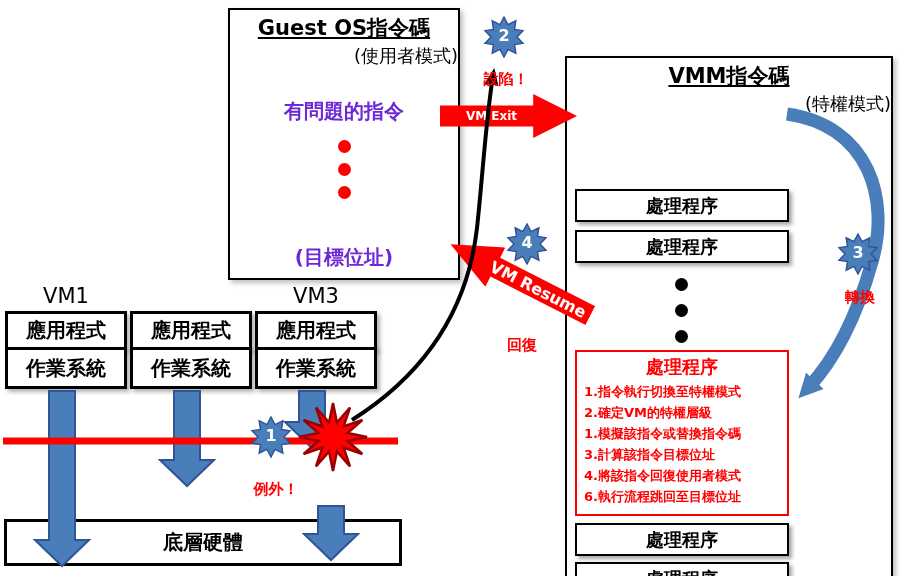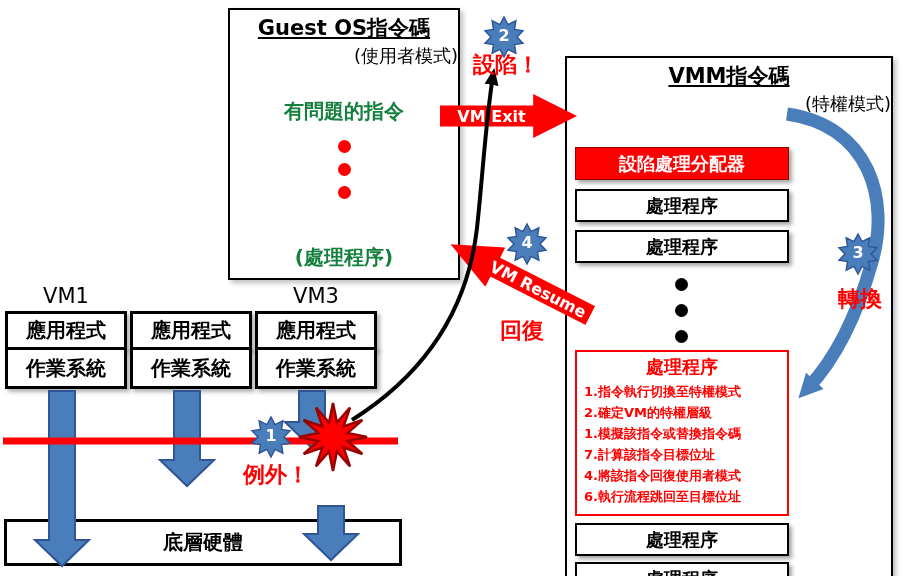--- a/index.html
+++ b/index.html
@@ -9,21 +9,21 @@
   }
   .frame-box {
     position:absolute; background:#fff; border:2.5px solid #000; z-index:1;
     box-shadow:3px 3px 5px rgba(0,0,0,.25);
   }
   .box-title {
     position:absolute; left:0; right:0; text-align:center;
     font-weight:bold; font-size:21px; text-decoration:underline; white-space:nowrap;
   }
   .box-sub { position:absolute; left:0; right:0; text-align:right; font-size:18px; white-space:nowrap; }
-  .red-center { position:absolute; left:0; right:0; text-align:center; color:#15803d; font-weight:bold; font-size:20px; white-space:nowrap; }
+  .red-center { position:absolute; left:0; right:0; text-align:center; color:#6d28d9; font-weight:bold; font-size:20px; white-space:nowrap; }
   .gdot { position:absolute; left:calc(50% - 6.5px); width:13px; height:13px; border-radius:50%; background:#ff0000; }
   .vdot { position:absolute; left:108px; width:13px; height:13px; border-radius:50%; background:#000; }
   .inner-cell {
     position:absolute; left:8px; width:214px; height:33px; background:#fff;
     border:2px solid #000; box-sizing:border-box; display:flex; align-items:center; justify-content:center;
     font-weight:bold; font-size:18px; box-shadow:3px 3px 4px rgba(0,0,0,.35); white-space:nowrap;
   }
   .dispatcher {
     position:absolute; left:8px; width:214px; height:33px; background:#ff0000;
     border:1.5px solid #990000; box-sizing:border-box; display:flex; align-items:center; justify-content:center;
@@ -39,36 +39,36 @@
   .vm-cell {
     position:absolute; width:122px; height:39px; background:#fff; border:3px solid #000; box-sizing:border-box;
     display:flex; align-items:center; justify-content:center; font-size:20px; font-weight:600; z-index:1;
     box-shadow:3px 3px 4px rgba(0,0,0,.3); white-space:nowrap;
   }
   .flow-arrow {
     position:absolute; display:flex; align-items:center; justify-content:center;
     color:#fff; font-weight:bold; z-index:3; background:#ff0000; box-sizing:border-box;
   }
   #vm-exit {
-    left:440px; top:94px; width:137px; height:44px; font-size:16px; padding-right:34px;
+    left:440px; top:94px; width:137px; height:44px; font-size:12px; padding-right:34px;
     clip-path:polygon(0 26%, 68% 26%, 68% 0, 100% 50%, 68% 100%, 68% 74%, 0 74%);
   }
   #vm-resume {
     left:442px; top:258px; width:157px; height:44px; font-size:16px; padding-left:40px;
     transform:rotate(27deg);
     clip-path:polygon(100% 26%, 32% 26%, 32% 0, 0 50%, 32% 100%, 32% 74%, 100% 74%);
   }
   #overlay { position:absolute; left:0; top:0; z-index:5; pointer-events:none; }
   .badge-num {
     position:absolute; width:24px; height:24px; line-height:24px; text-align:center;
     color:#fff; font-weight:bold; font-size:16px; z-index:6;
   }
   .red-label {
-    position:absolute; color:#ff0000; font-weight:bold; font-size:22px; text-align:center;
-    z-index:6; white-space:nowrap;
+    position:absolute; color:#ff0000; font-weight:bold; font-size:15px; text-align:center;
+    z-index:6; white-space:nowrap;margin-top:20px;
   }
   .gray-bar {
     position:absolute; left:4px; top:487px; width:398px; height:33px; background:#7f7f7f;
     border:1.5px solid #3f3f3f; box-sizing:border-box; z-index:1;
     display:flex; align-items:center; justify-content:center; font-size:20px; font-weight:bold; color:#000;
   }
   .hw-box {
     position:absolute; left:4px; top:519px; width:398px; height:47px; background:#fff;
     border:3px solid #000; box-sizing:border-box; z-index:1;
     display:flex; align-items:center; justify-content:center; font-size:20px; font-weight:600;
@@ -79,38 +79,37 @@
 
 <div id="canvas">
 
   <div class="frame-box" style="left:228px; top:8px; width:228px; height:268px;">
     <div class="box-title" style="top:4px">Guest OS指令碼</div>
     <div class="box-sub" style="top:34px">(使用者模式)</div>
     <div class="red-center" style="top:88px">有問題的指令</div>
     <div class="gdot" style="top:130px"></div>
     <div class="gdot" style="top:153px"></div>
     <div class="gdot" style="top:176px"></div>
-    <div class="red-center" style="top:234px">(處理程序)</div>
+    <div class="red-center" style="top:234px">(目標位址)</div>
   </div>
 
   <div class="frame-box" style="left:565px; top:8px; width:324px; height:546px;margin-top:48px;">
     <div class="box-title" style="top:4px">VMM指令碼</div>
     <div class="box-sub" style="top:34px">(特權模式)</div>
-    <div class="dispatcher" style="top:89px">設陷處理分配器</div>
     <div class="inner-cell" style="top:131px">處理程序</div>
     <div class="inner-cell" style="top:172px">處理程序</div>
     <div class="vdot" style="top:220px"></div>
     <div class="vdot" style="top:246px"></div>
     <div class="vdot" style="top:272px"></div>
     <div class="red-handler">
       <div class="rh-title">處理程序</div>
       <div class="rh-step" style="top:29px">1.指令執行切換至特權模式</div>
       <div class="rh-step" style="top:50px">2.確定VM的特權層級</div>
       <div class="rh-step" style="top:71px">1.模擬該指令或替換指令碼</div>
-      <div class="rh-step" style="top:92px">7.計算該指令目標位址</div>
+      <div class="rh-step" style="top:92px">3.計算該指令目標位址</div>
       <div class="rh-step" style="top:113px">4.將該指令回復使用者模式</div>
       <div class="rh-step" style="top:134px">6.執行流程跳回至目標位址</div>
     </div>
     <div class="inner-cell" style="top:465px">處理程序</div>
     <div class="inner-cell" style="top:504px">處理程序</div>
   </div>
 
   <div class="vm-label" style="left:5px; top:284px">VM1</div>
   <div class="vm-cell" style="left:5px; top:311px">應用程式</div>
   <div class="vm-cell" style="left:5px; top:347px; height:42px">作業系統</div>
@@ -162,16 +161,16 @@
     <use href="#star10" transform="translate(527,244)" fill="#4a7ebb" stroke="#2f5597" stroke-width="1.5"></use>
   </svg>
 
   <div class="badge-num" style="left:259px; top:424px">1</div>
   <div class="badge-num" style="left:492px; top:24px">2</div>
   <div class="badge-num" style="left:846px; top:241px">3</div>
   <div class="badge-num" style="left:515px; top:231px">4</div>
 
   <div class="red-label" style="left:238px; top:460px; width:76px">例外！</div>
   <div class="red-label" style="left:468px; top:50px; width:76px">設陷！</div>
-  <div class="red-label" style="left:834px; top:284px; width:52px">轉換</div>
+  <div class="red-label" style="left:834px; top:268px; width:52px">轉換</div>
   <div class="red-label" style="left:496px; top:316px; width:52px">回復</div>
 
 </div>
 
 </body></html>

